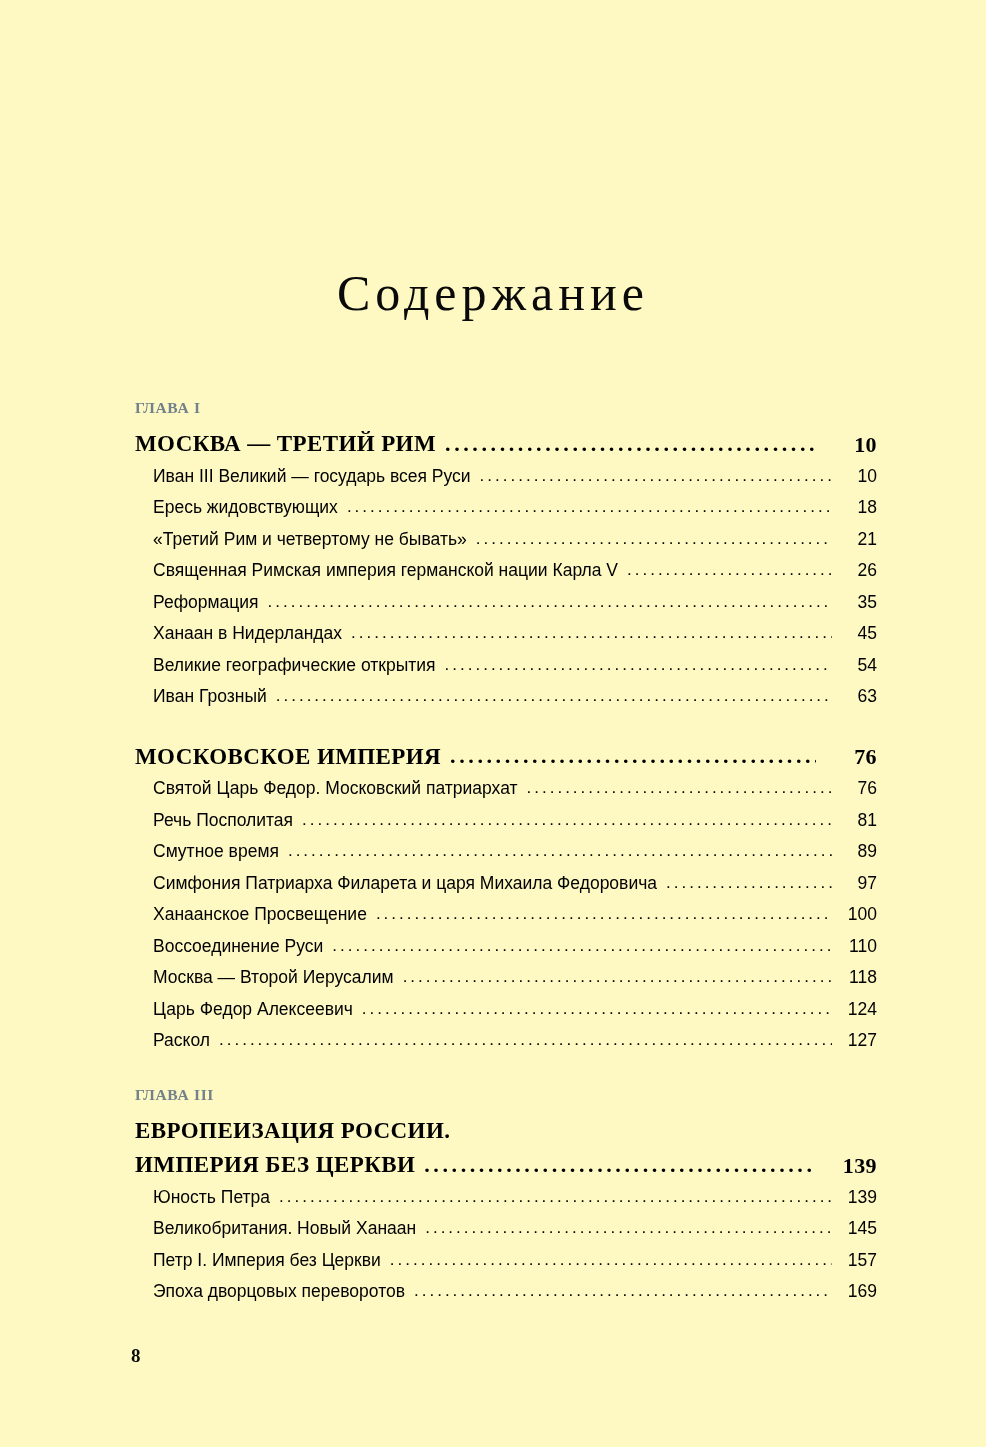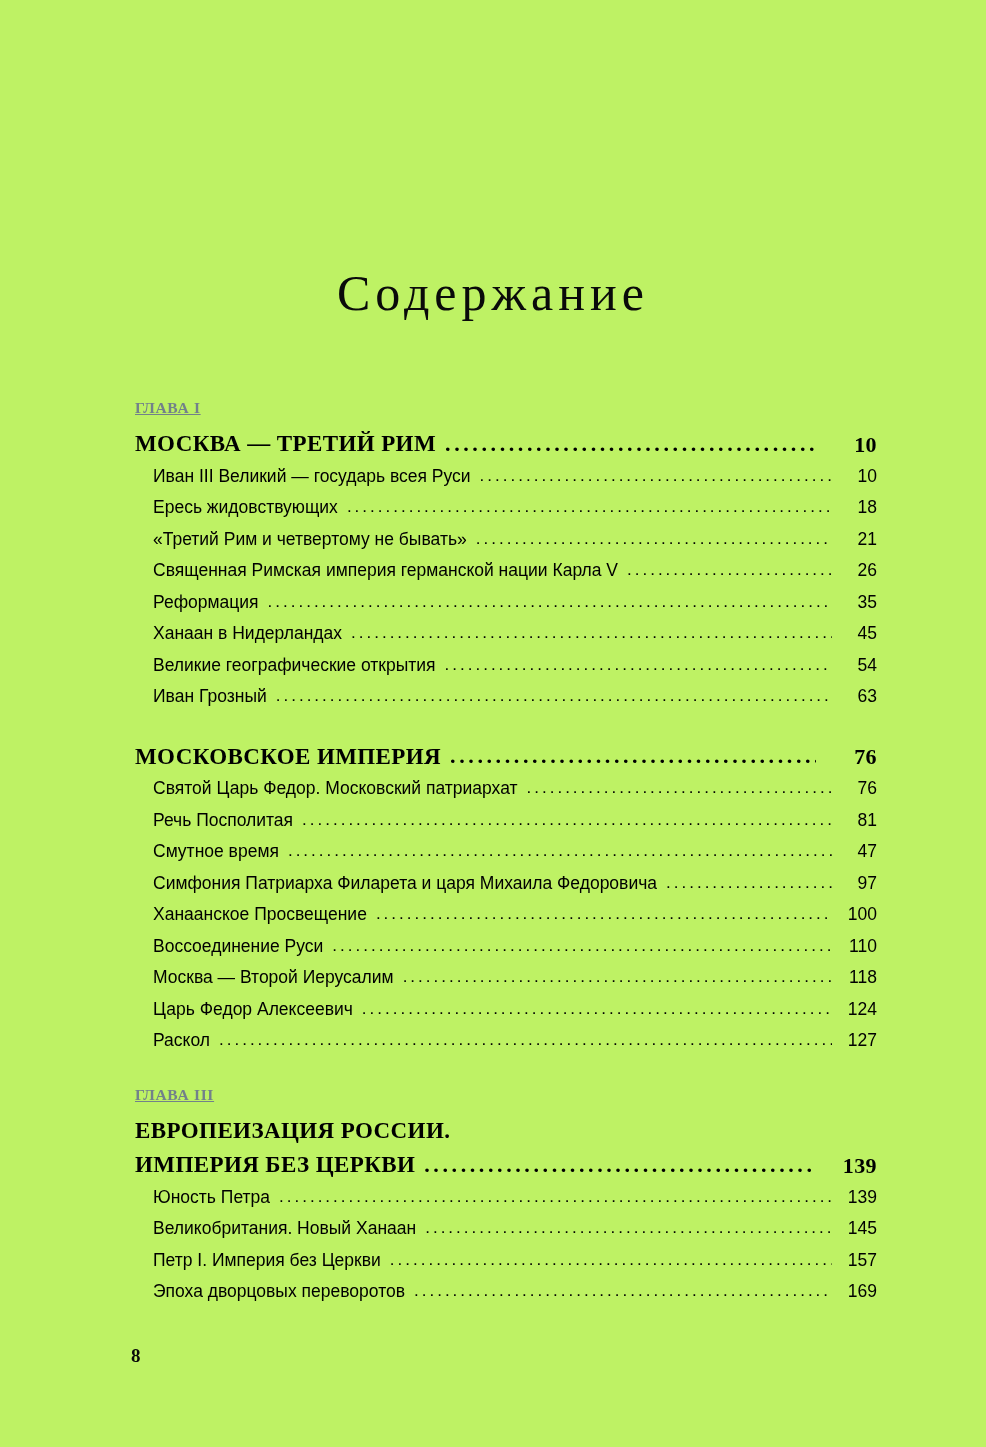--- a/index.html
+++ b/index.html
@@ -15,21 +15,21 @@
     font-family: "Liberation Sans", sans-serif;
     color: #000000;
     overflow: hidden;
   }
 
   .page {
     position: absolute;
     inset: 0;
     width: 986px;
     height: 1447px;
-    background: #bef264;
+    background: #fef9c3;
   }
 
   
   .toc-title {
     position: absolute;
     top: 268px;
     left: 0;
     width: 986px;
     text-align: center;
     font-family: "Liberation Serif", serif;
@@ -55,21 +55,20 @@
   .chapter:last-child { margin-bottom: 0; }
 
   .chapter-label {
     font-family: "Liberation Serif", serif;
     font-weight: 700;
     font-size: 15.5px;
     letter-spacing: 0.7px;
     color: #72818a;
     line-height: 1.35;
     margin-bottom: 9px;
-    text-decoration: underline;
   }
 
   
   .row {
     display: flex;
     align-items: baseline;
     width: 100%;
   }
 
   .row .txt { white-space: nowrap; }
@@ -220,21 +219,21 @@
             <span class="pg">76</span>
           </div>
           <div class="row entry">
             <span class="txt">Речь Посполитая</span>
             <span class="leader"></span>
             <span class="pg">81</span>
           </div>
           <div class="row entry">
             <span class="txt">Смутное время</span>
             <span class="leader"></span>
-            <span class="pg">47</span>
+            <span class="pg">89</span>
           </div>
           <div class="row entry">
             <span class="txt">Симфония Патриарха Филарета и царя Михаила Федоровича</span>
             <span class="leader"></span>
             <span class="pg">97</span>
           </div>
           <div class="row entry">
             <span class="txt">Ханаанское Просвещение</span>
             <span class="leader"></span>
             <span class="pg">100</span>

